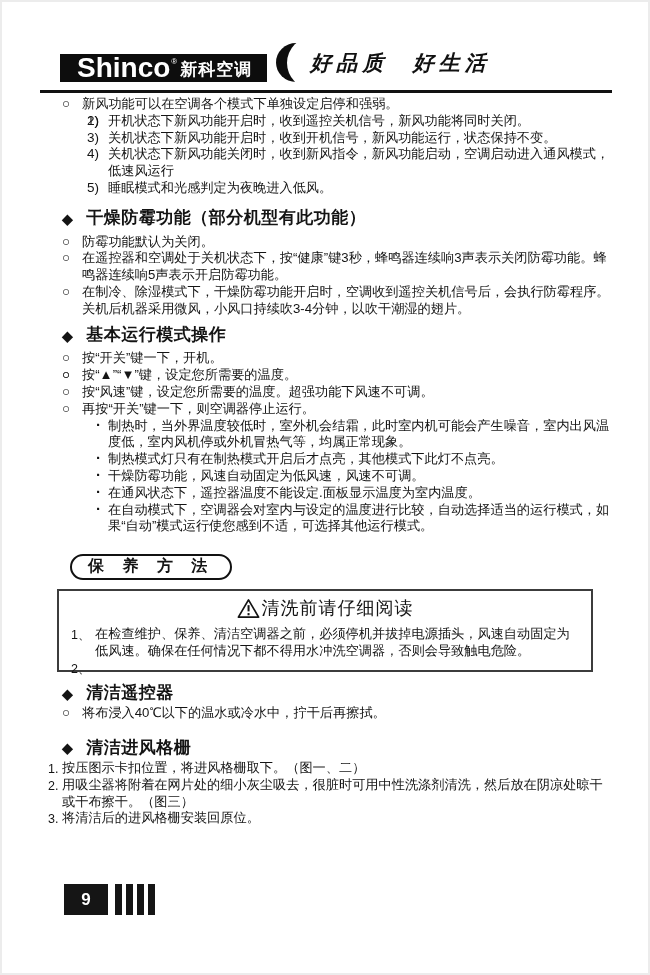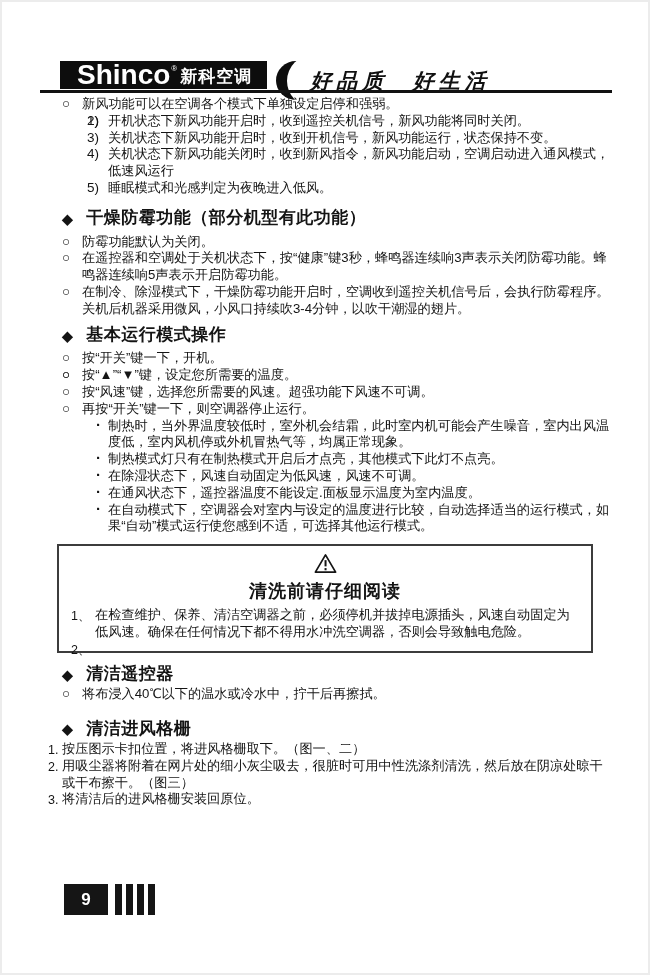--- a/index.html
+++ b/index.html
@@ -1,21 +1,21 @@
 <!DOCTYPE html>
 <html><head>
 <meta charset="utf-8">
 <style>
   html,body{margin:0;padding:0;background:#ffffff;}
   body{width:650px;height:975px;position:relative;overflow:hidden;
        font-family:"Liberation Sans",sans-serif;color:#141414;}
   .page{position:absolute;inset:0;background:#fff;box-shadow:inset 0 0 0 2px #ececec;}
 
   
-  .header{position:absolute;top:61px;left:60px;display:flex;align-items:flex-start;height:39px;}
+  .header{position:absolute;top:43px;left:60px;display:flex;align-items:flex-end;height:39px;}
   .logo-bar{background:#0d0d0d;color:#fff;display:flex;align-items:center;padding:0 15px 0 17px;}
   .logo-en{font-size:28px;font-weight:bold;letter-spacing:0px;line-height:1;}
   .reg{font-size:8px;align-self:flex-start;margin:3px 3px 0 1px;}
   .logo-cn{font-size:17px;font-weight:bold;letter-spacing:1px;line-height:1;margin-top:2px;}
   .crescent{position:relative;width:26px;height:39px;overflow:hidden;margin-left:9px;}
   .crescent::before{content:"";position:absolute;left:0;top:0;width:40px;height:39px;border-radius:50%;background:#0d0d0d;}
   .crescent::after{content:"";position:absolute;left:11px;top:-6px;width:52px;height:52px;border-radius:50%;background:#fff;}
   .slogan{align-self:center;margin-left:8px;font-family:"DejaVu Serif","Liberation Serif",serif;
           font-style:italic;font-weight:bold;font-size:21px;letter-spacing:5px;white-space:pre;color:#111;}
   .rule{position:absolute;top:90px;left:40px;width:572px;height:3px;background:#121212;}
@@ -35,22 +35,22 @@
   .mt-basic{margin-top:9px;margin-bottom:6px;}
   .mt-remote{margin-top:13px;margin-bottom:3px;}
   .mt-grille{margin-top:17px;margin-bottom:3px;}
 
   
   .badge{display:inline-block;margin:19px 0 0 8px;border:2.5px solid #111;border-radius:16px;
          padding:2px 16px 3px;font-size:16px;font-weight:bold;letter-spacing:7px;}
 
   
   .warnbox{margin-top:9px;margin-left:-5px;width:508px;border:2px solid #3c3c3c;padding:5px 12px 10px;}
-  .warn-title{display:flex;align-items:center;justify-content:center;gap:9px;
-              font-size:18px;font-weight:bold;letter-spacing:1px;margin:2px 0 7px;flex-direction:column;}
+  .warn-title{display:flex;align-items:center;justify-content:center;gap:2px;
+              font-size:18px;font-weight:normal;letter-spacing:1px;margin:2px 0 7px;}
   .warnbox .line{padding-left:24px;}
   .warnbox .line .marker{font-size:12.5px;top:1px;}
 
   .remote .line .marker,.intro .line .marker,.dry .line .marker,.basic .line>.marker{font-size:13.5px;top:0;}
 
   .grille{margin-left:-14px;}
   .grille .line{padding-left:14px;}
   .grille .line .marker{font-size:12.5px;top:1px;}
 
   
@@ -154,55 +154,56 @@
             <span class="marker">○</span>
           </div>
 
           <div class="line">
             <span class="marker">○</span>
             <span class="text">按“▲”“▼”键，设定您所需要的温度。</span>
           </div>
 
           <div class="line">
             <span class="marker">○</span>
-            <span class="text">按“风速”键，选择您所需要的风速。超强功能下风速不可调。</span>
+            <span class="text">按“风速”键，设定您所需要的温度。超强功能下风速不可调。</span>
           </div>
 
           <div class="line">
             <span class="marker">○</span>
             <span class="text">再按“开关”键一下，则空调器停止运行。</span>
           </div>
 
           <div class="line indent-1">
             <span class="marker">·</span>
             <span class="text">制热时，当外界温度较低时，室外机会结霜，此时室内机可能会产生噪音，室内出风温度低，室内风机停或外机冒热气等，均属正常现象。</span>
           </div>
 
           <div class="line indent-1">
             <span class="marker">·</span>
             <span class="text">制热模式灯只有在制热模式开启后才点亮，其他模式下此灯不点亮。</span>
           </div>
 
           <div class="line indent-1">
             <span class="marker">·</span>
-            <span class="text">在除湿状态下，风速自动固定为低风速，风速不可调。</span>
+            <span class="text">干燥防霉功能，风速自动固定为低风速，风速不可调。</span>
           </div>
 
           <div class="line indent-1">
             <span class="marker">·</span>
             <span class="text">在通风状态下，遥控器温度不能设定.面板显示温度为室内温度。</span>
           </div>
 
           <div class="line indent-1">
             <span class="marker">·</span>
             <span class="text">在自动模式下，空调器会对室内与设定的温度进行比较，自动选择适当的运行模式，如果“自动”模式运行使您感到不适，可选择其他运行模式。</span>
           </div>
         </div>
     </section>
 
+    <div class="badge">保 养 方 法</div>
 
     <section class="warnbox">
       <div class="warn-title">
         <svg class="tri" width="23" height="21" viewBox="0 0 24 22">
           <path d="M12 2 L22.6 20 H1.4 Z" fill="none" stroke="#141414" stroke-width="1.8" stroke-linejoin="round"></path>
           <rect x="11" y="7.5" width="2.1" height="6.5" fill="#141414"></rect>
           <rect x="11" y="15.8" width="2.1" height="2.3" fill="#141414"></rect>
         </svg>
         <span>清洗前请仔细阅读</span>
       </div>

